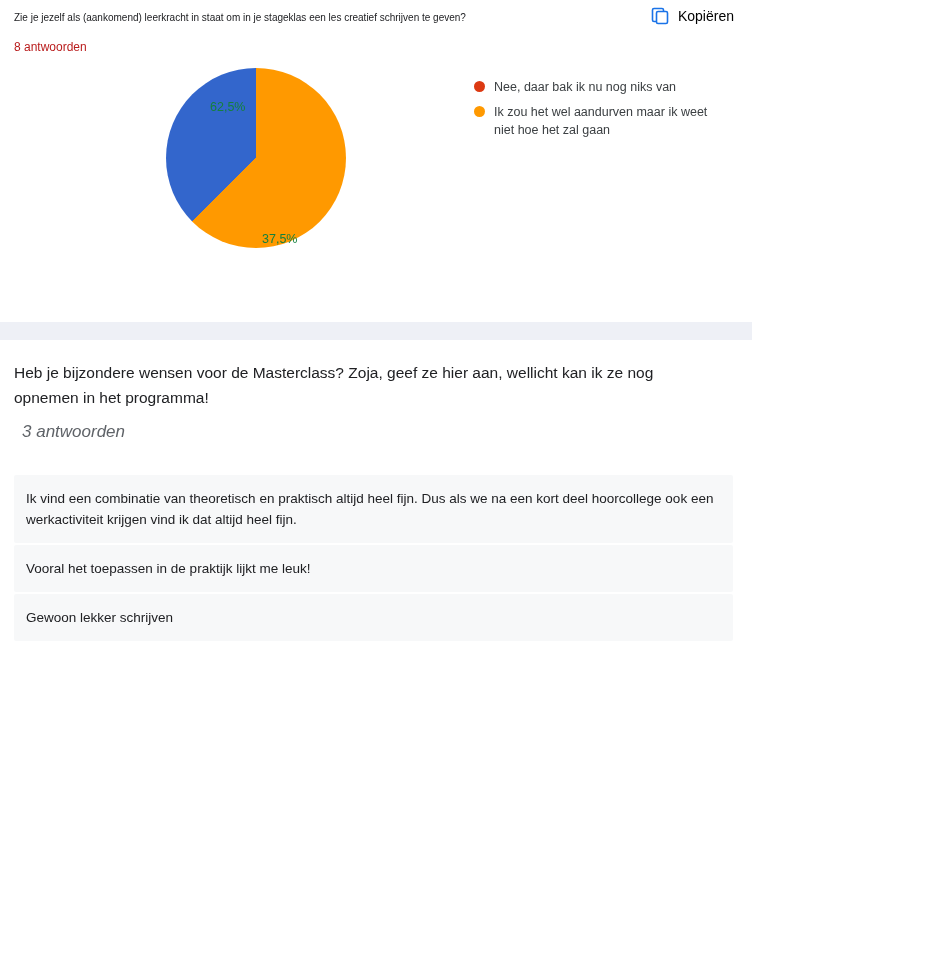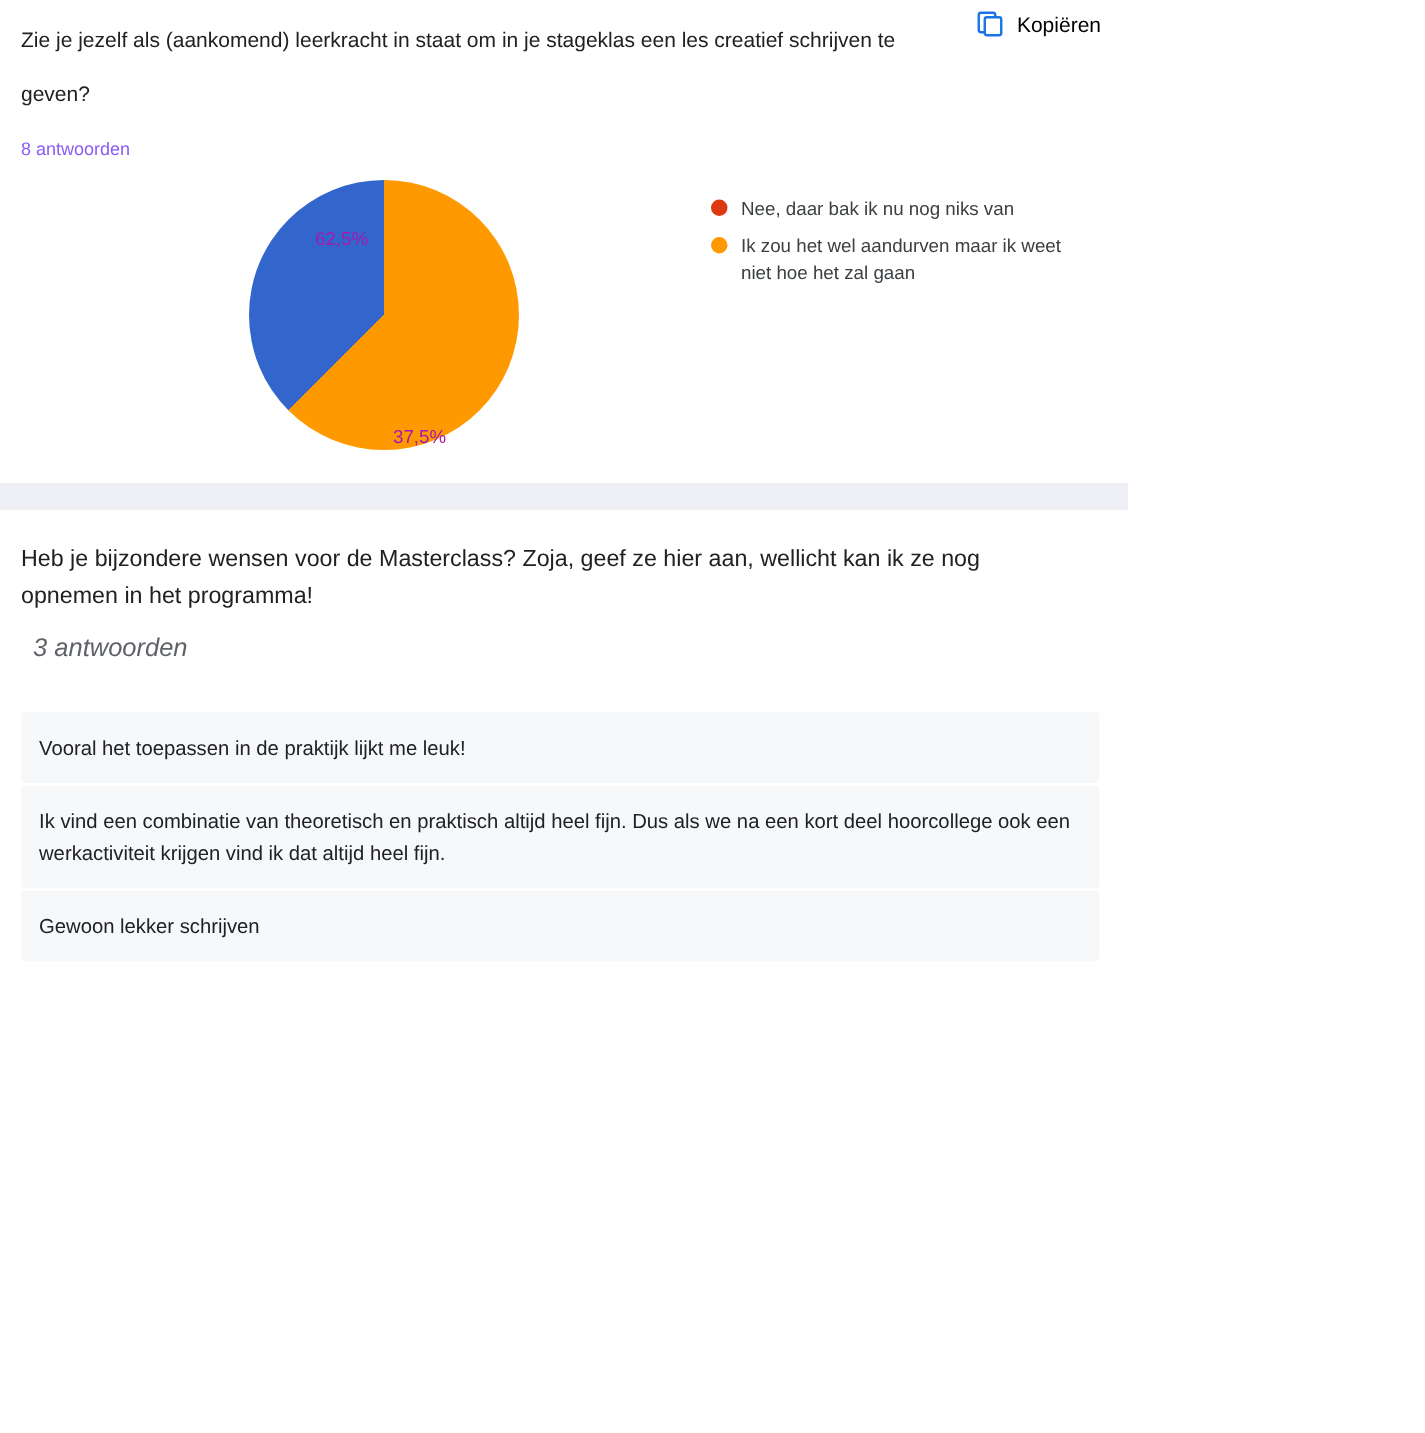--- a/index.html
+++ b/index.html
@@ -27,26 +27,27 @@
     left: 0;
     top: 0;
     width: 950px;
   }
   .q-title-row {
     display: flex;
     align-items: flex-start;
     padding: 0;
   }
   .q-title {
-    font-size: 14px;
-    line-height: 36px;
+    font-size: 10px;
+    line-height: 20px;
     color: #202124;
     padding: 8px 0 0 14px;
     max-width: 610px;
     font-weight: 400;
+    text-align: center;
   }
   .copy-btn {
     position: absolute;
     right: 216px;
     top: 6px;
     display: flex;
     align-items: center;
     gap: 8px;
     color: #000000;
     font-size: 14px;
@@ -55,21 +56,21 @@
   }
   .copy-icon {
     width: 20px;
     height: 20px;
     display: inline-block;
     position: relative;
   }
   .copy-icon svg { display:block; }
   .answers-count {
     font-size: 12px;
-    color: #8b5cf6;
+    color: #b91c1c;
     padding: 12px 0 0 14px;
   }
 
   
   .chart-area {
     position: relative;
     height: 210px;
     margin-top: 14px;
   }
   .pie-wrap {
@@ -79,21 +80,21 @@
     width: 180px;
     height: 180px;
   }
   .pie {
     width: 180px;
     height: 180px;
     border-radius: 50%;
   }
   .slice-label {
     position: absolute;
-    color: #a21caf;
+    color: #15803d;
     font-size: 12.5px;
     font-family: "Liberation Sans", sans-serif;
     white-space: nowrap;
   }
   .label-a { left: 44px; top: 32px; }
   .label-b { left: 96px; top: 148px; margin-top: 16px; }
 
   .legend {
     position: absolute;
     left: 474px;
@@ -205,19 +206,19 @@
       </div>
     </div>
   </div>
 
   <div class="divider-band"></div>
 
   <div class="q2-block">
     <div class="q2-title">Heb je bijzondere wensen voor de Masterclass? Zoja, geef ze hier aan, wellicht kan ik ze nog opnemen in het programma!</div>
     <div class="q2-count">3 antwoorden</div>
     <div class="responses">
+      <div class="response-item">Ik vind een combinatie van theoretisch en praktisch altijd heel fijn. Dus als we na een kort deel hoorcollege ook een werkactiviteit krijgen vind ik dat altijd heel fijn.</div>
       <div class="response-item">Vooral het toepassen in de praktijk lijkt me leuk!</div>
-      <div class="response-item">Ik vind een combinatie van theoretisch en praktisch altijd heel fijn. Dus als we na een kort deel hoorcollege ook een werkactiviteit krijgen vind ik dat altijd heel fijn.</div>
       <div class="response-item">Gewoon lekker schrijven</div>
     </div>
   </div>
 
 </div>
 
 </body></html>

